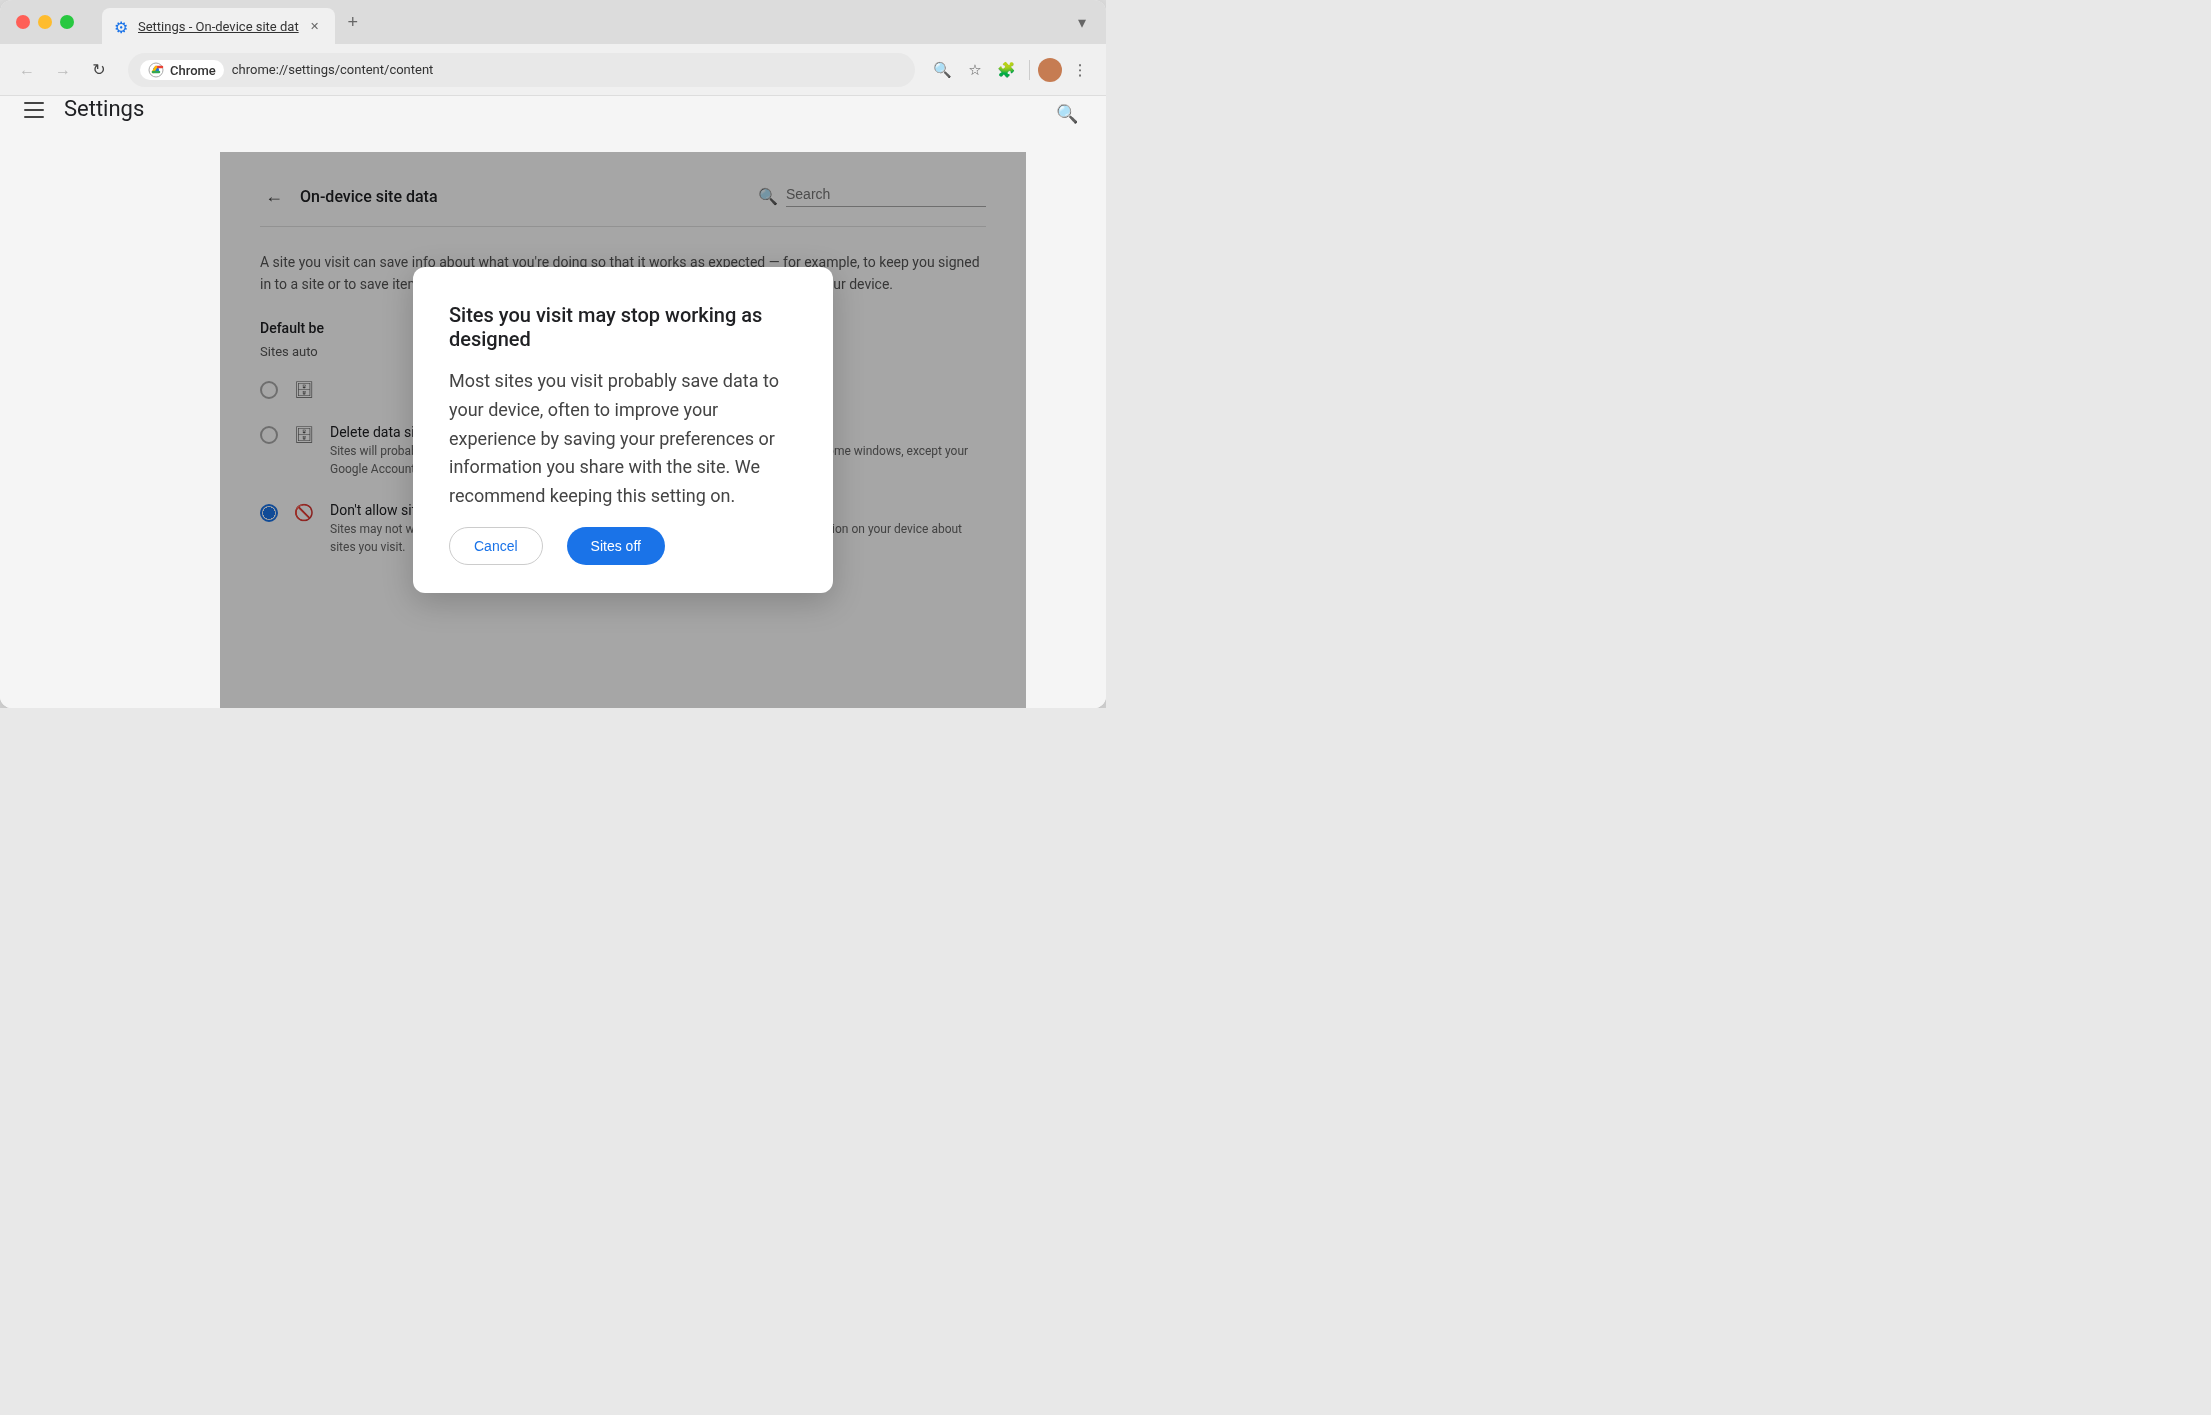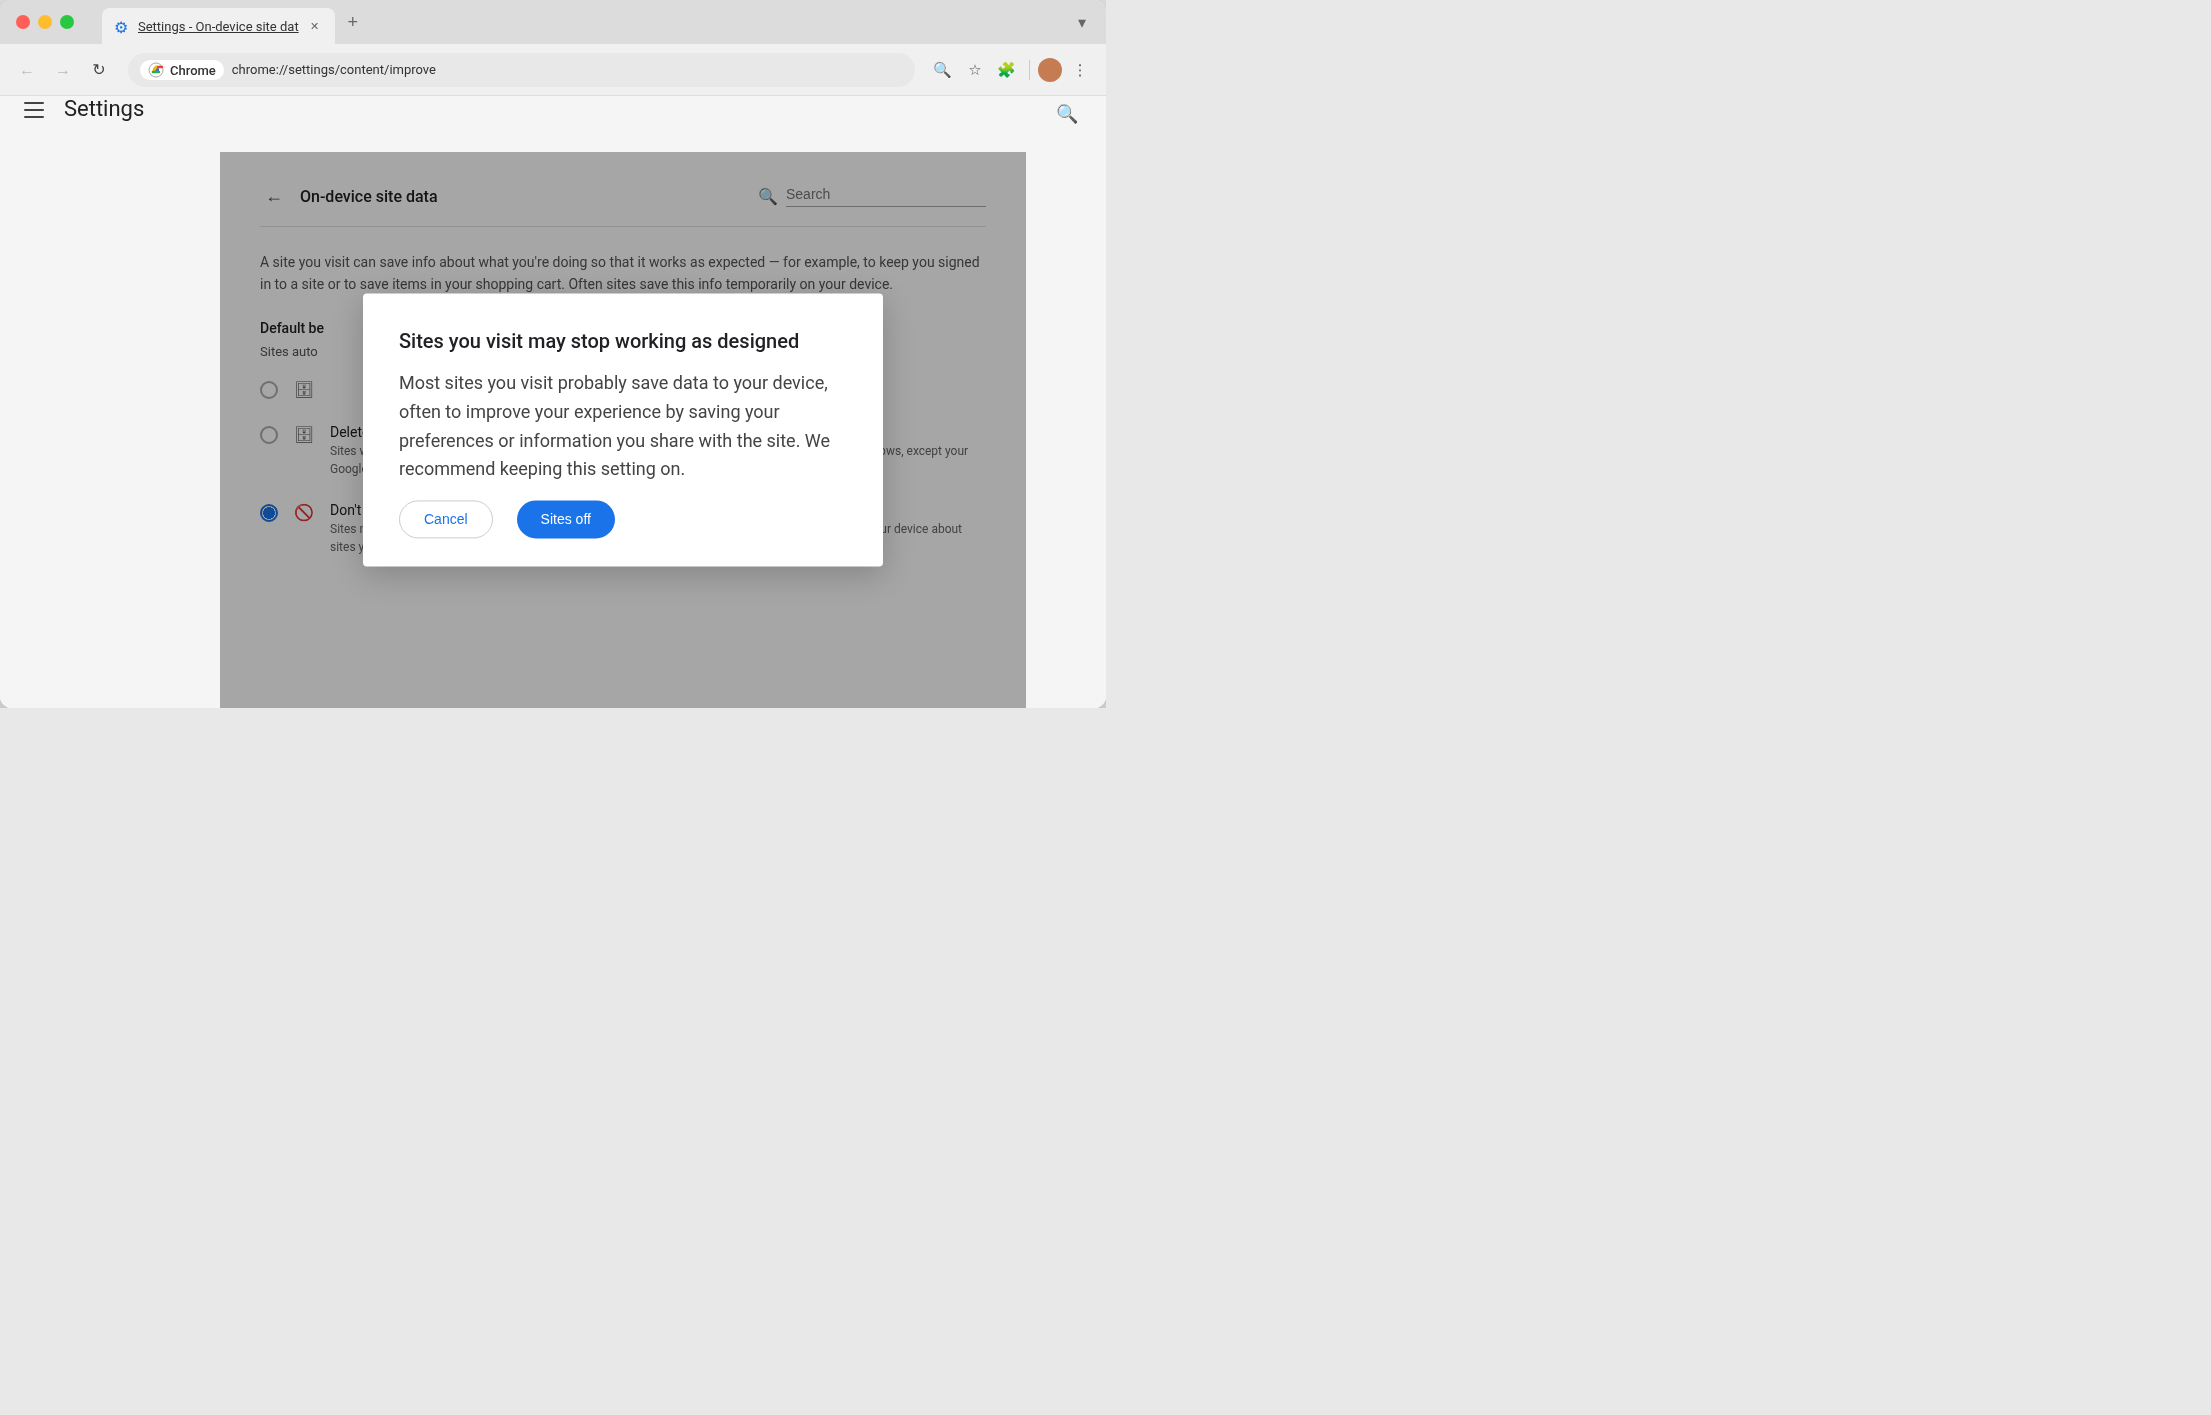--- a/index.html
+++ b/index.html
@@ -431,23 +431,23 @@
       z-index: 10;
     }
 
     
     .dialog {
       position: absolute;
       top: 50%;
       left: 50%;
       transform: translate(-50%, -50%);
       background: #fff;
-      border-radius: 4px;
+      border-radius: 12px;
       padding: 36px 36px 28px 36px;
-      width: 520px;
+      width: 420px;
       box-shadow: 0 8px 32px rgba(0,0,0,0.2);
       z-index: 20;
     }
 
     .dialog-title {
       font-size: 20px;
       font-weight: 500;
       color: #202124;
       margin-bottom: 16px;
     }
@@ -525,21 +525,21 @@
       <div class="address-site-badge">
         <svg class="chrome-icon-circle" viewBox="0 0 16 16">
           <circle cx="8" cy="8" r="7" fill="none" stroke="#aaa" stroke-width="1"></circle>
           <circle cx="8" cy="8" r="3" fill="#1a73e8"></circle>
           <path d="M8 5 L14 5" stroke="#ea4335" stroke-width="2.5" stroke-linecap="round"></path>
           <path d="M8 5 L5 10" stroke="#fbbc04" stroke-width="2.5" stroke-linecap="round"></path>
           <path d="M5 10 L11 10" stroke="#34a853" stroke-width="2.5" stroke-linecap="round"></path>
         </svg>
         <span>Chrome</span>
       </div>
-      <span class="address-url">chrome://settings/content/improve</span>
+      <span class="address-url">chrome://settings/content/content</span>
     </div>
 
     <div class="nav-actions">
       <button class="nav-action-btn">🔍</button>
       <button class="nav-action-btn">☆</button>
       <button class="nav-action-btn">🧩</button>
       <div class="divider-v"></div>
       <div class="avatar"></div>
       <button class="nav-action-btn">⋮</button>
     </div>

